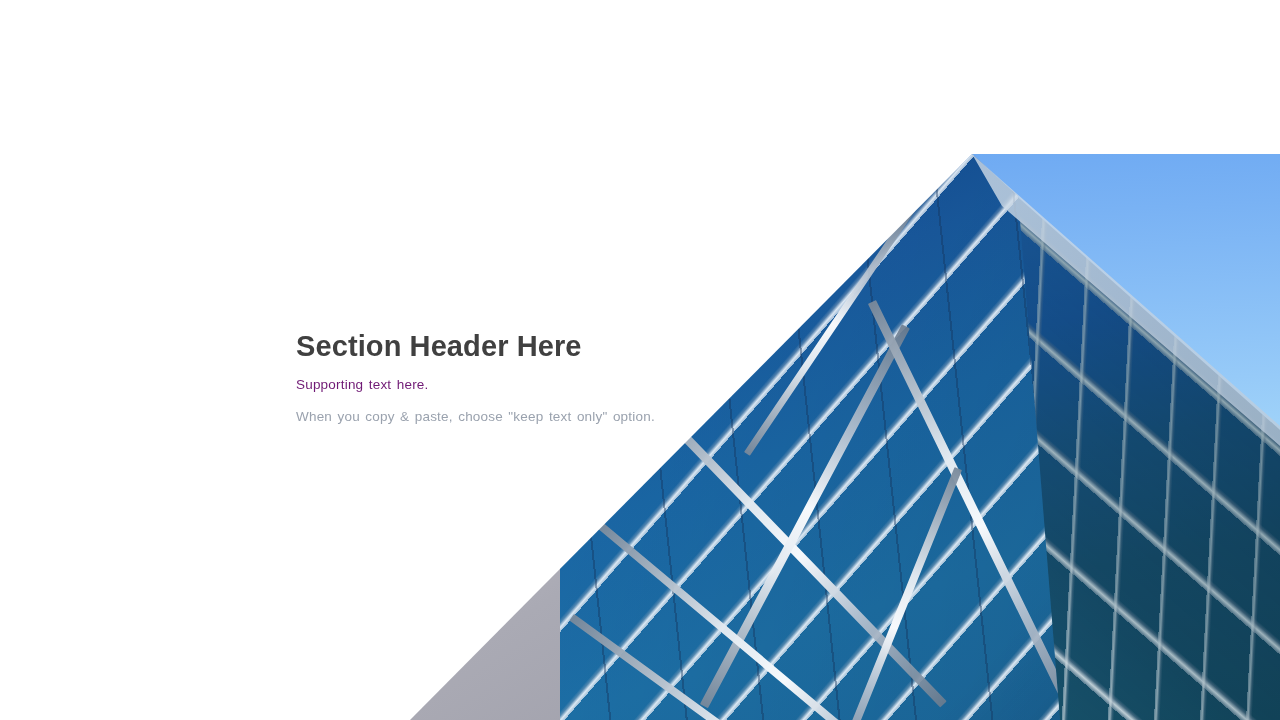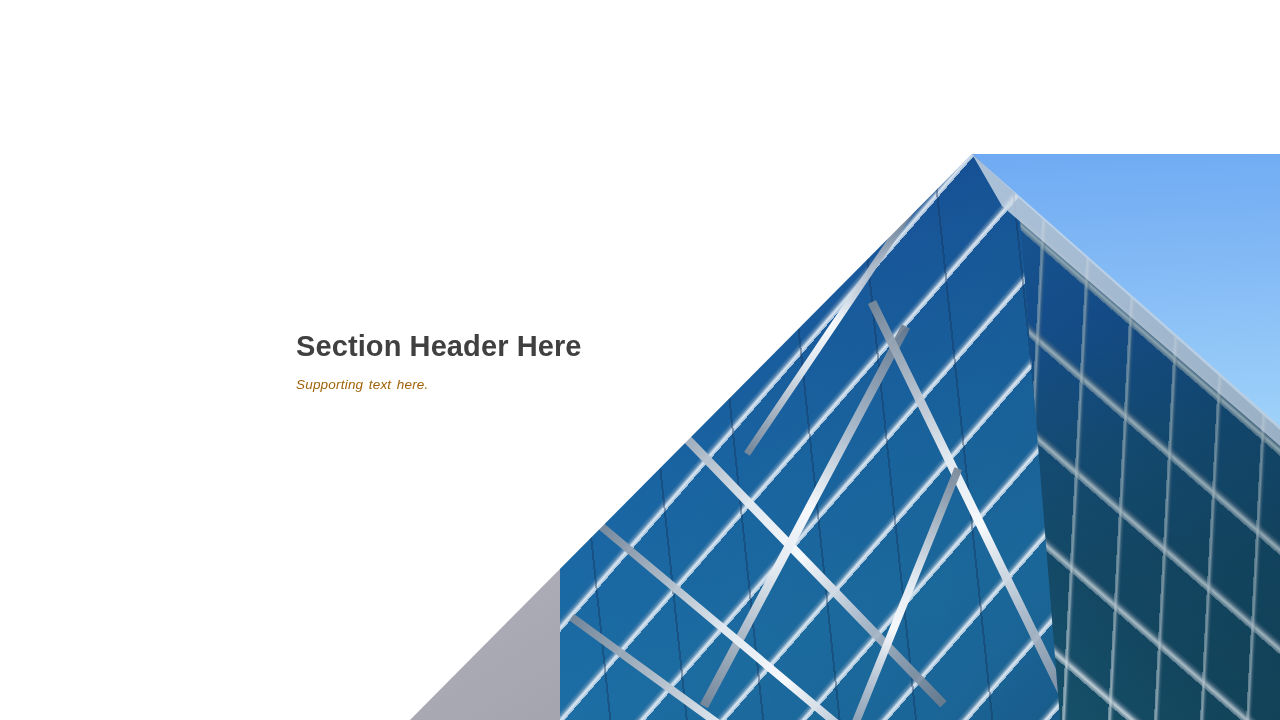--- a/index.html
+++ b/index.html
@@ -329,16 +329,17 @@
         <div class="corner-edge"></div>
         <div class="roof-strip"></div>
       </div>
 
     </div>
   </div>
 
 
   <div class="text-block">
     <div class="section-header" style="color: #404040;">Section Header Here</div>
-    <div class="support-line" style="color: #a16207; font-style: italic;">Supporting text here.</div>
+    <div class="support-line" style="color: #701a75;">Supporting text here.</div>
+    <div class="support-line" style="color: rgb(154, 162, 174);">When you copy &amp; paste, choose "keep text only" option.</div>
   </div>
 
 </div>
 
 </body></html>

